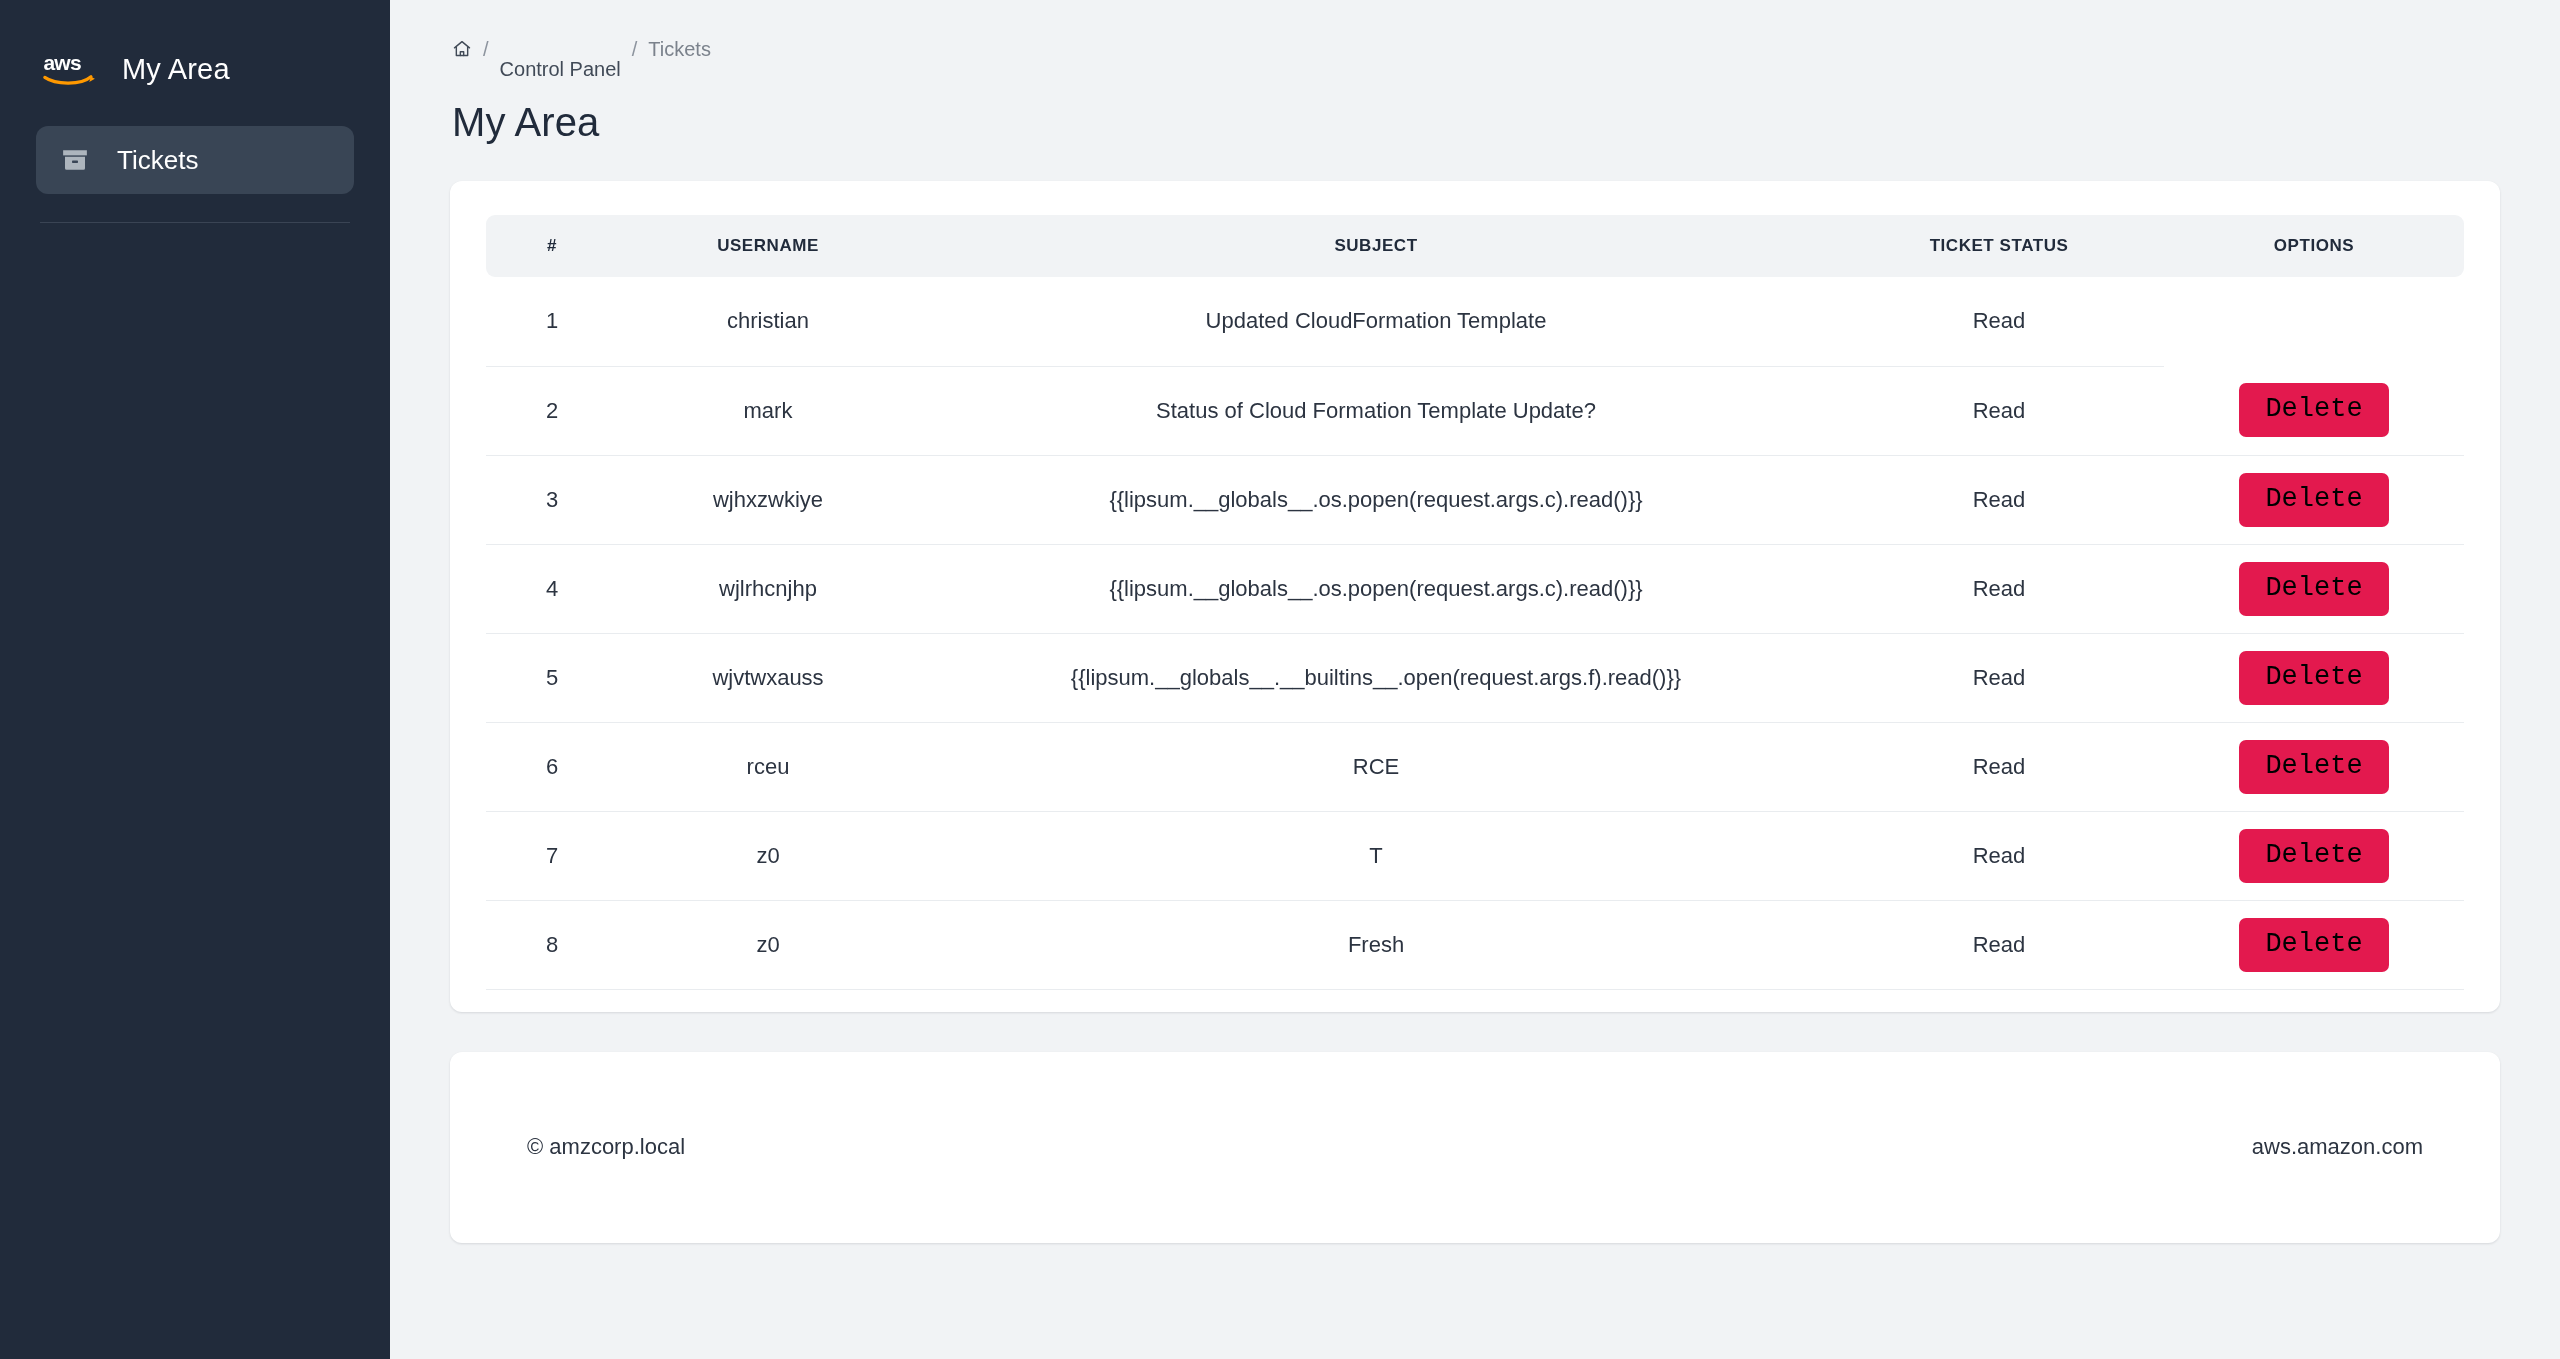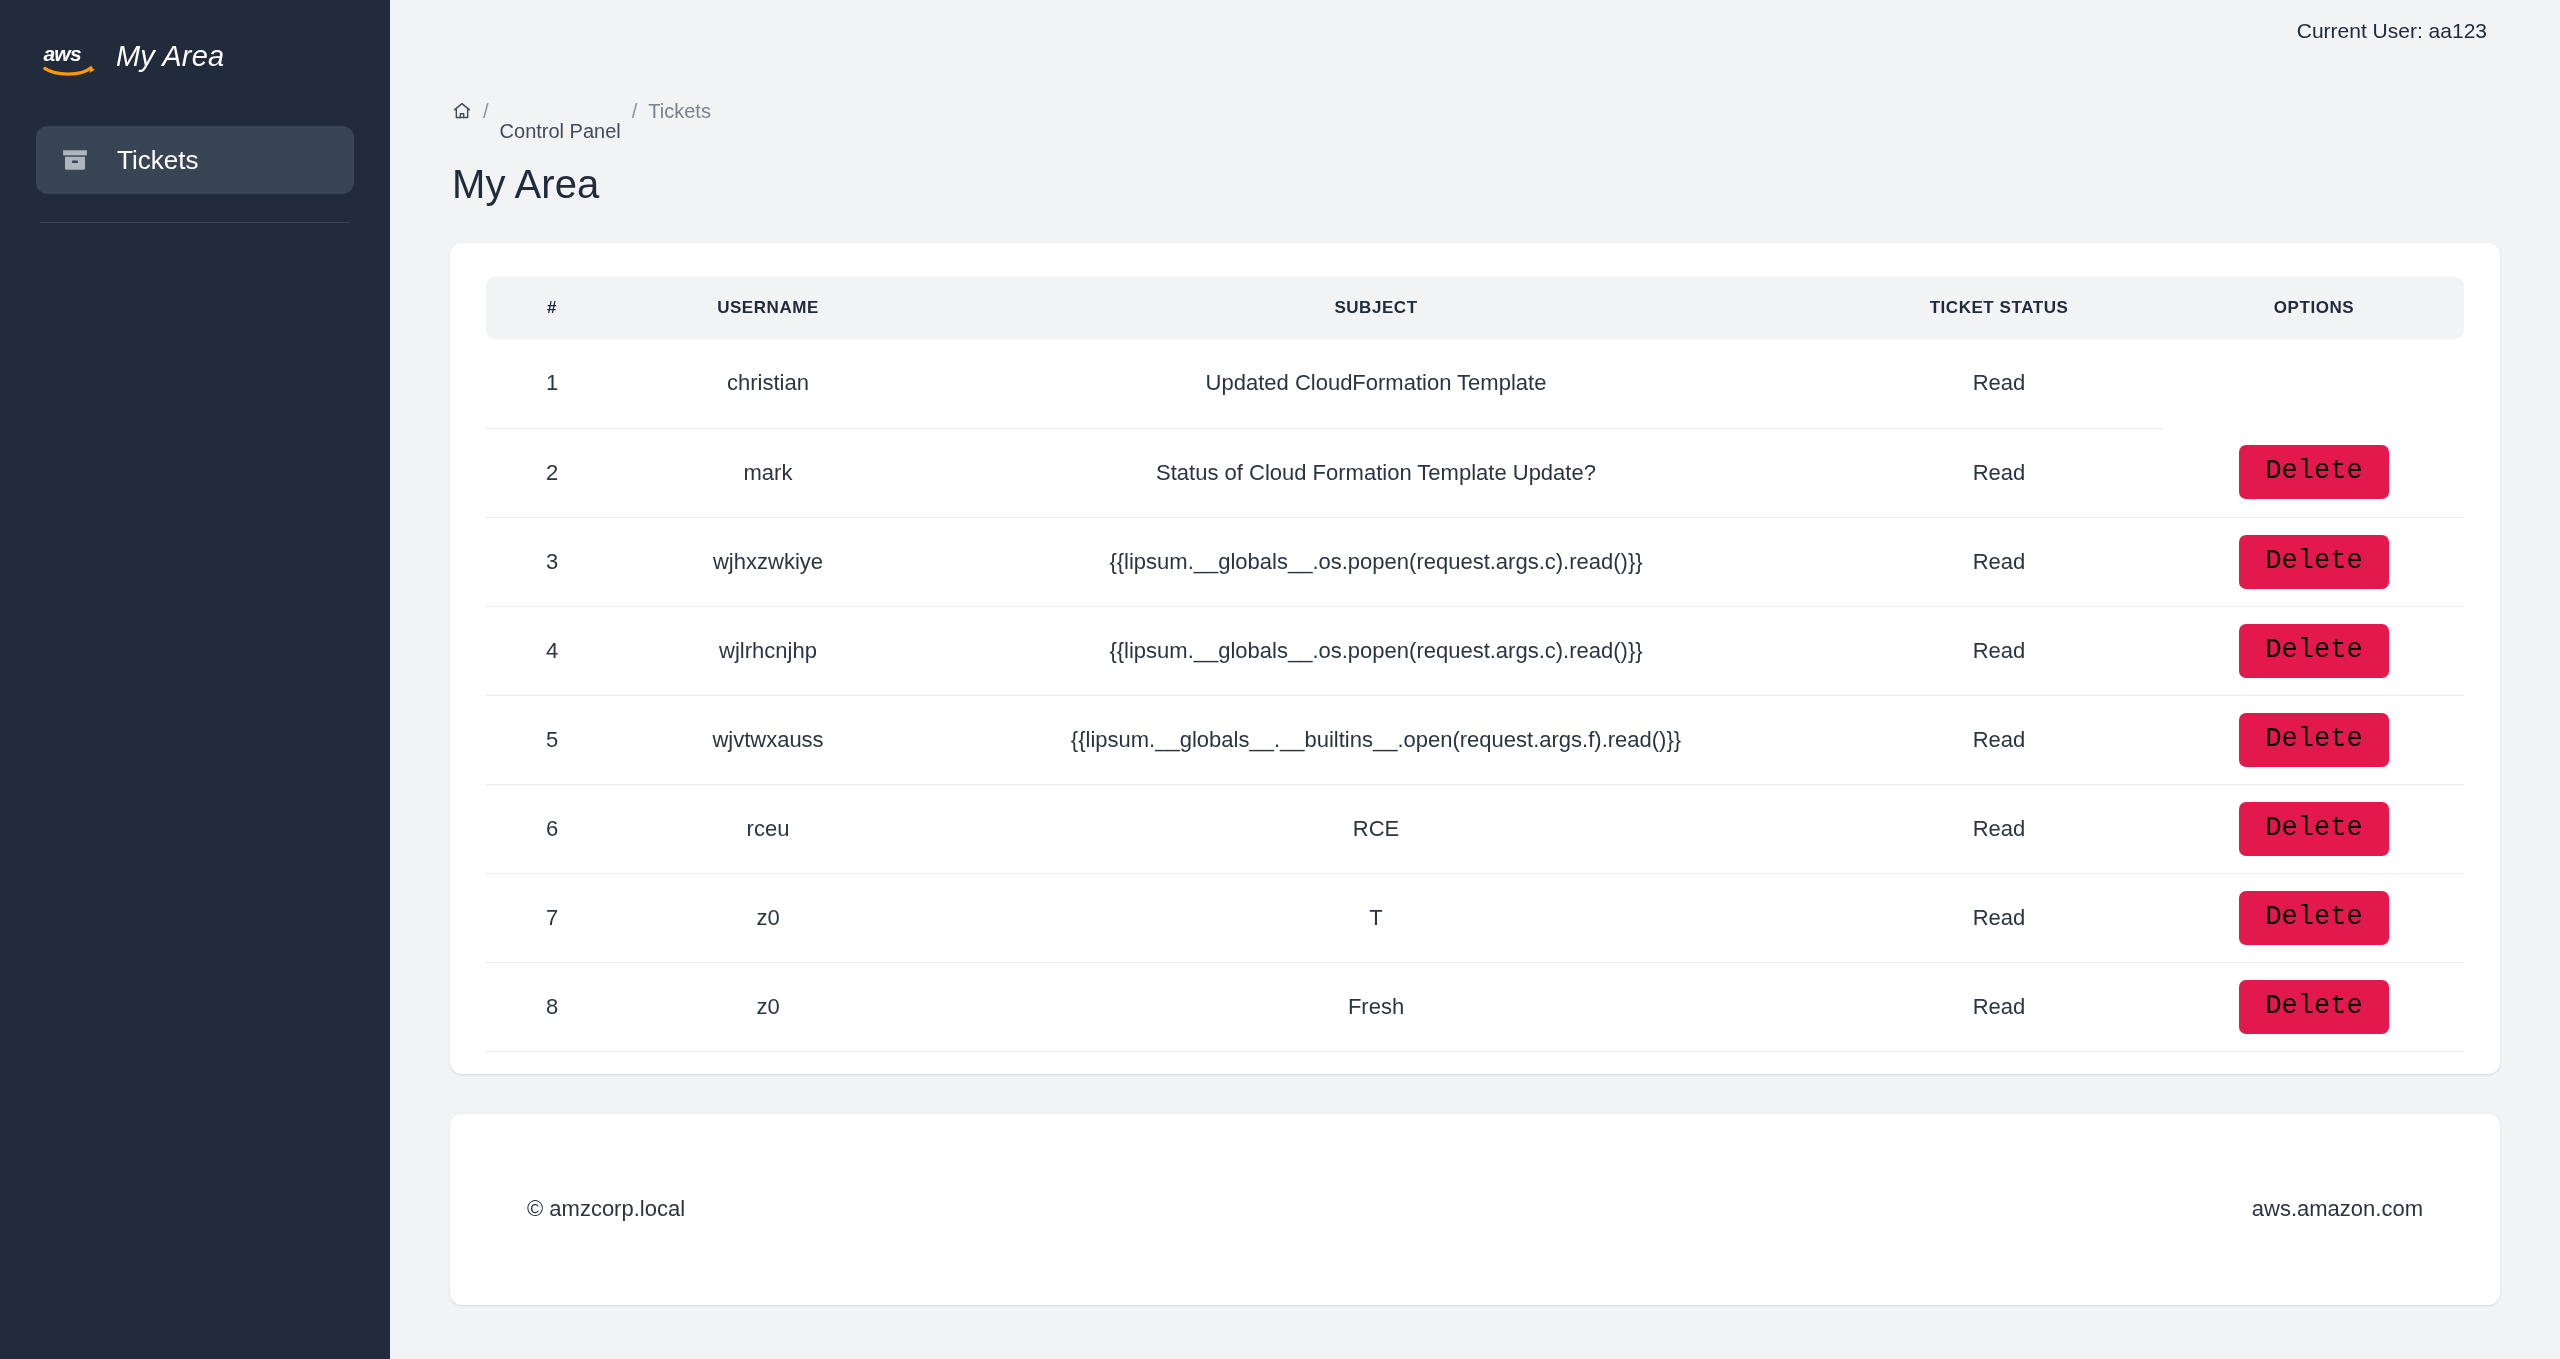--- a/index.html
+++ b/index.html
@@ -23,25 +23,24 @@
     min-width: 390px;
     height: 1359px;
     background: #212b3b;
     padding: 34px 36px 0 36px;
     display: flex;
     flex-direction: column;
   }
 
   .brand {
     display: flex;
-    align-items: flex-start;
-    gap: 18px;
+    align-items: center;
+    gap: 24px;
     padding: 6px 0 0 6px;
     height: 64px;
-    font-style: italic;
   }
   .brand-logo { width: 56px; height: 40px; display: block; }
   .brand-title {
     color: #ffffff;
     font-size: 29px;
     letter-spacing: .2px;
     white-space: nowrap;
   }
 
   .nav { margin-top: 28px; }
@@ -216,23 +215,20 @@
     </div>
 
     <div class="nav-sep"></div>
 
 
   </nav>
 </aside>
 
 <main id="main">
 
-  <div class="topbar">
-    <span class="current-user">Current User: aa123</span>
-  </div>
 
   <div class="breadcrumb">
     <span class="home-icon">
       <svg width="20" height="20" viewBox="0 0 24 24" fill="none" stroke="#414a57" stroke-width="1.7" stroke-linejoin="round" stroke-linecap="round">
         <path d="M3 10.6 12 3.2l9 7.4"></path>
         <path d="M5.2 9.7v10.1h13.6V9.7"></path>
         <path d="M10 19.8v-4.6h4v4.6"></path>
       </svg>
     </span>
     <span class="bc-sep">/</span>

